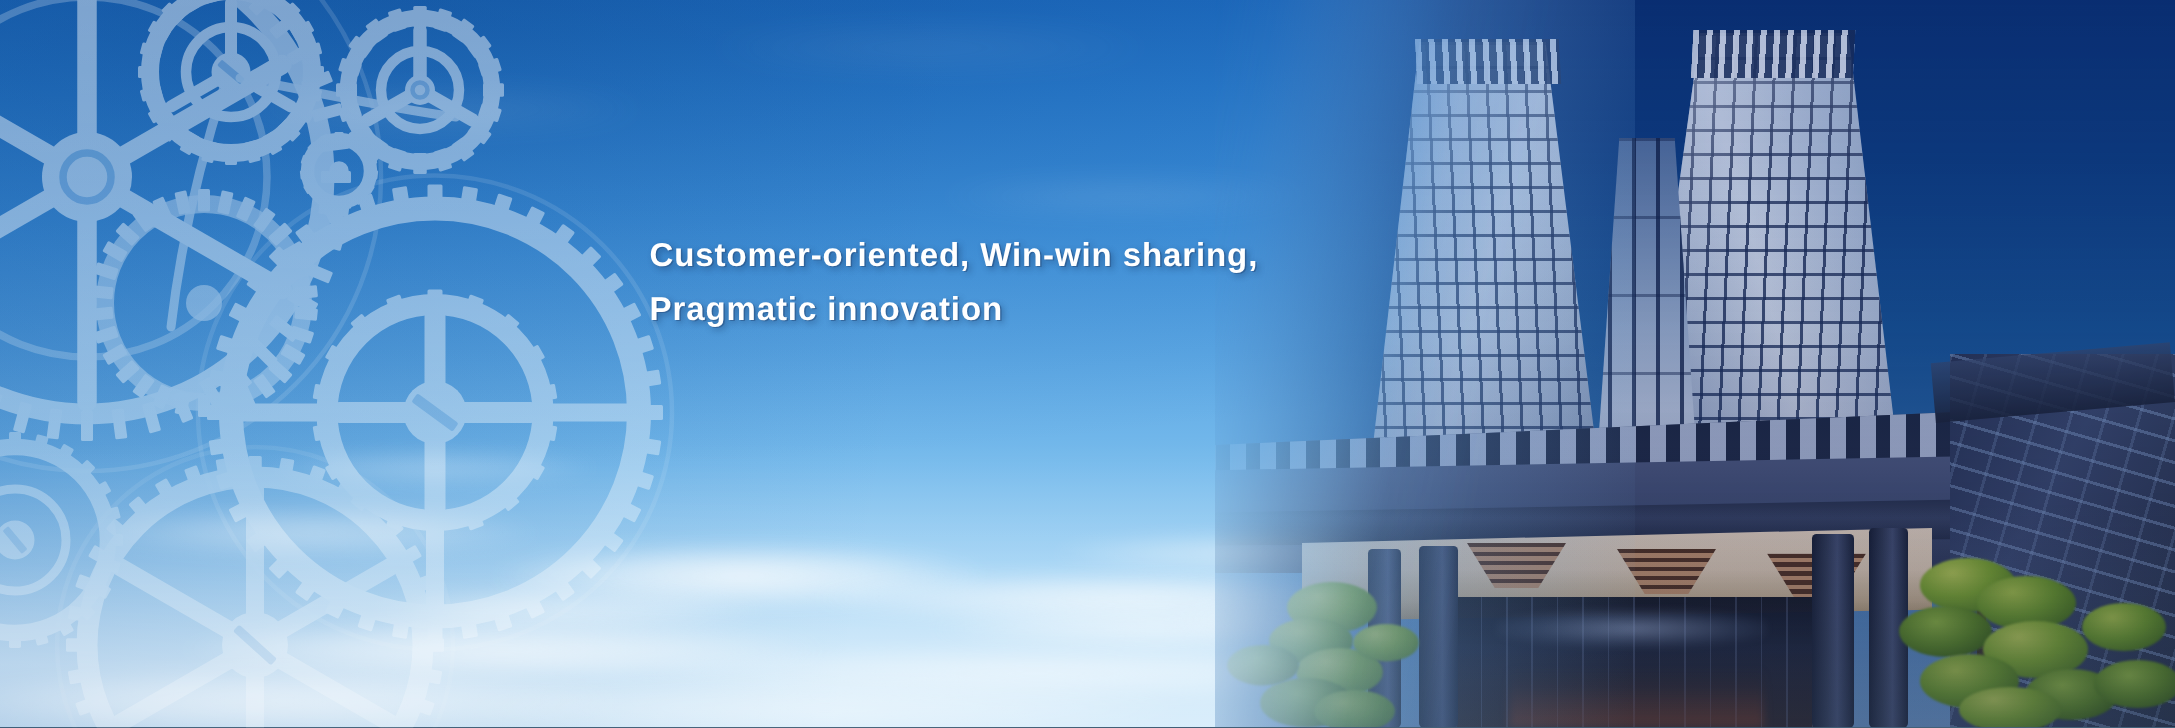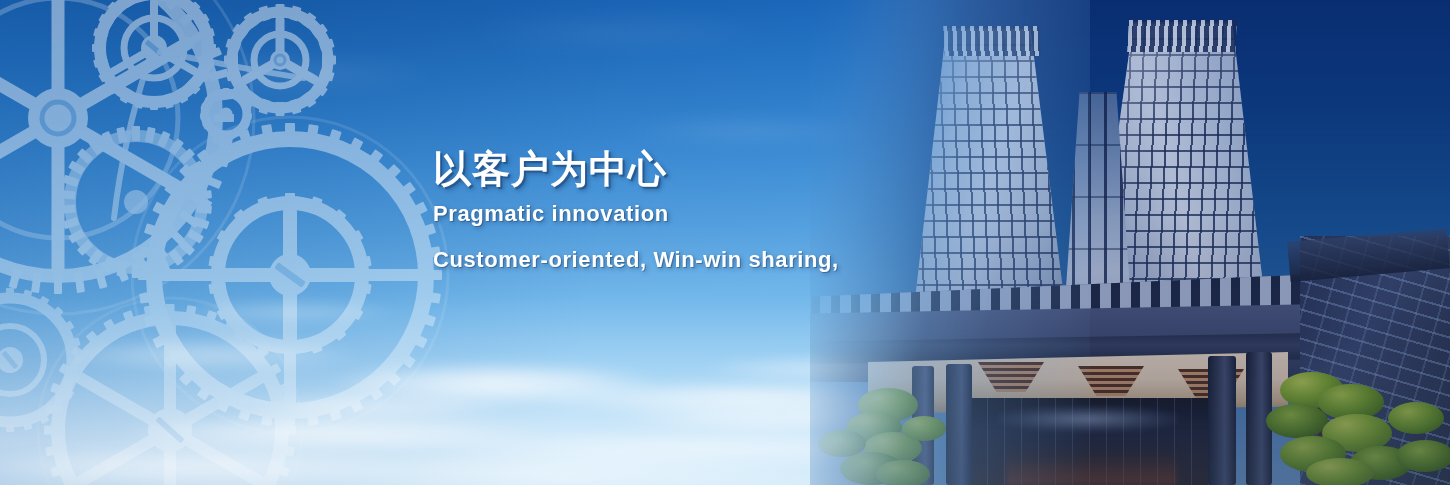--- a/index.html
+++ b/index.html
@@ -1292,18 +1292,17 @@
         <div class="bush g3" style="left:586px; top:440px; width:58px; height:32px;"></div>
       </div>
 
       <div class="photo-grade"></div>
       <div class="photo-haze"></div>
       <div class="photo-bottomfade"></div>
     </div>
   </div>
 
   <div class="copy">
-    <div class="headline">以客户为中心</div>
+    <div class="sub sub-first">Customer-oriented, Win-win sharing,</div>
     <div class="sub">Pragmatic innovation</div>
-    <div class="sub sub-first">Customer-oriented, Win-win sharing,</div>
   </div>
 
 </div>
 
 </body></html>

